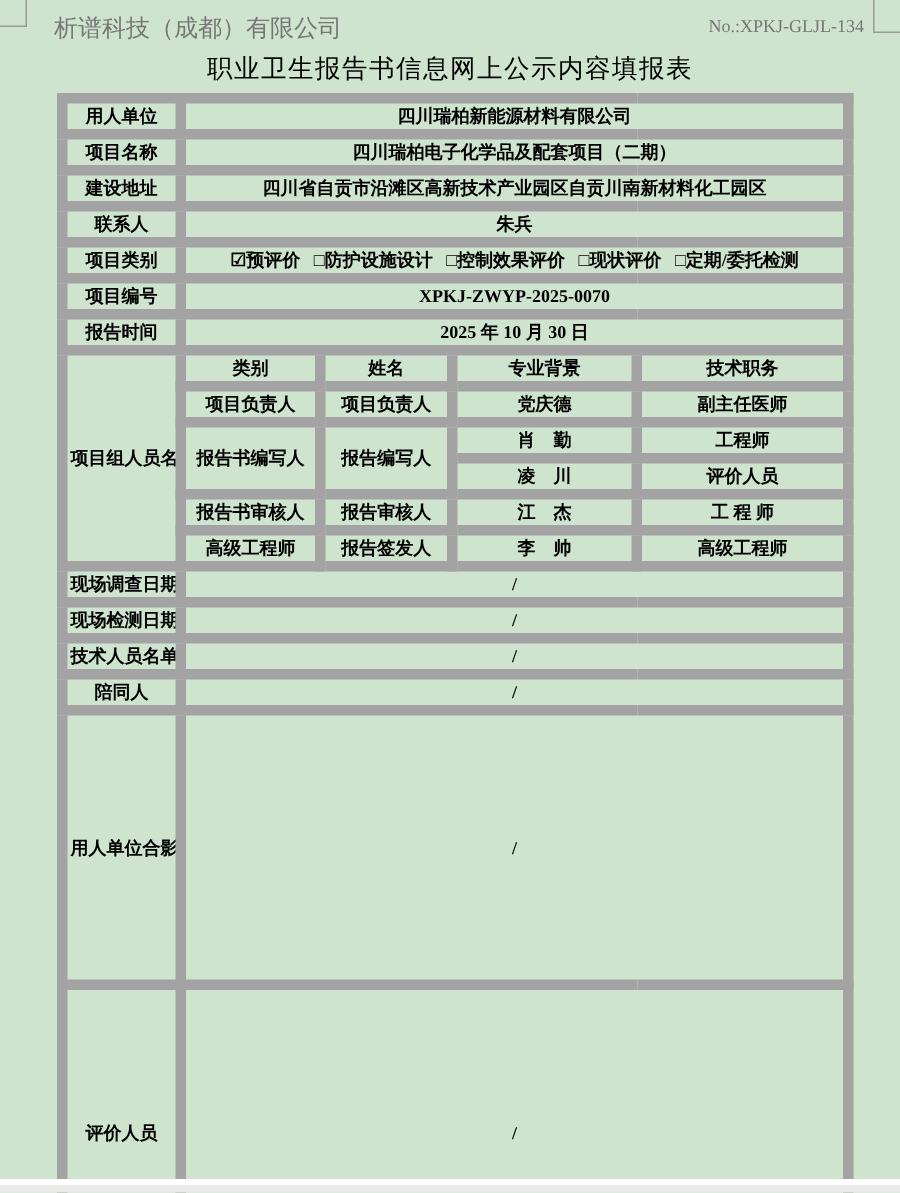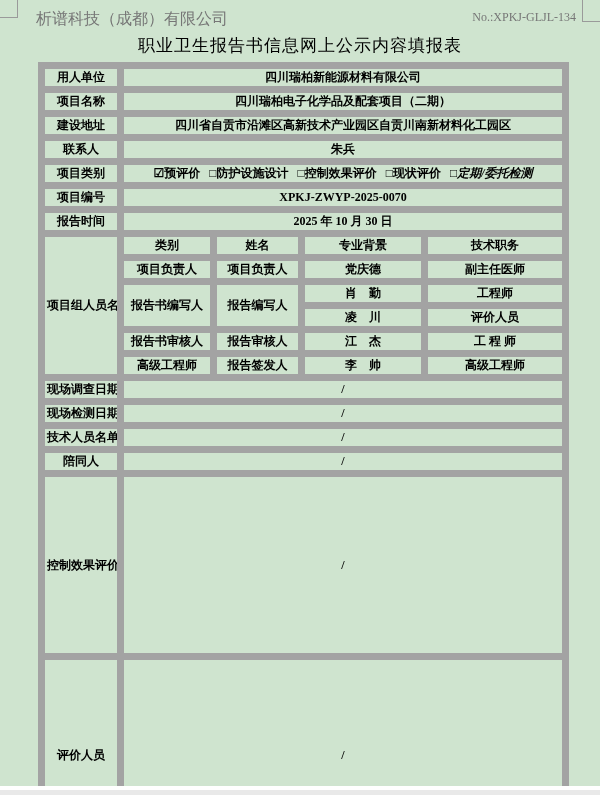--- a/index.html
+++ b/index.html
@@ -36,21 +36,21 @@
   }
   table.form td {
     border:7px solid #a3a3a3;
     font-size:12px; font-weight:700; color:#000;
     text-align:center; vertical-align:middle;
     padding:0 2px; overflow:hidden;
   }
   td.lbl { white-space:nowrap; }
   td.team-lbl { font-size:11px; white-space:nowrap; letter-spacing:0; }
   .opt { margin-right:9px; white-space:nowrap; }
-  .opt:last-child { margin-right:0;font-style:italic; }
+  .opt:last-child { margin-right:0; }
   
   .strip-white { position:absolute; left:0; top:786px; width:600px; height:4px; background:#ffffff; }
   .strip-gray  { position:absolute; left:0; top:790px; width:600px; height:5px; background:#e9e9e9; }
 </style>
 </head>
 <body>
 
 <div class="page">
 
   <div class="corner-tl"></div>
@@ -149,21 +149,21 @@
       <tr style="height:19px">
         <td class="lbl">技术人员名单</td>
         <td colspan="4">/</td>
       </tr>
       <tr style="height:18px">
         <td class="lbl">陪同人</td>
         <td colspan="4">/</td>
       </tr>
 
       <tr style="height:183px">
-        <td class="lbl">控制效果评价</td>
+        <td class="lbl">用人单位合影</td>
         <td colspan="4">/</td>
       </tr>
       <tr style="height:197px">
         <td class="lbl">评价人员</td>
         <td colspan="4">/</td>
       </tr>
     </tbody>
   </table>
 
   <div class="strip-white"></div>

